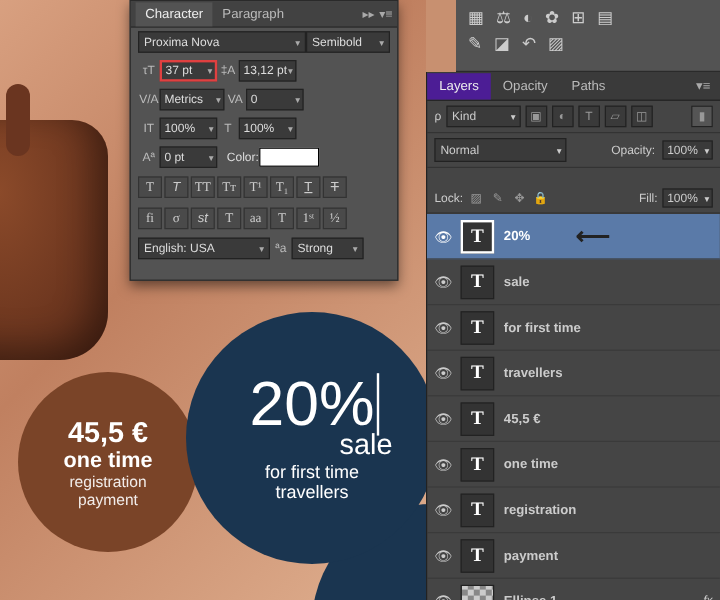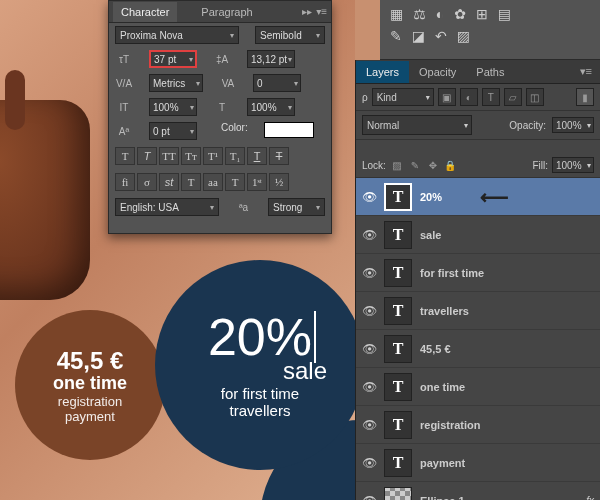--- a/index.html
+++ b/index.html
@@ -19,27 +19,27 @@
   .circle-navy { left: 155px; top: 260px; width: 210px; height: 210px; background: #1a3550; }
   .circle-navy .big { font-size: 52px; font-weight: 300; line-height: 1; position: relative; }
   .circle-navy .big::after { content:""; position:absolute; right:-4px; top:0; bottom:0; width:2px; background:#fff; animation: none; }
   .circle-navy .sale { font-size: 24px; font-weight: 400; margin-top: -6px; align-self: flex-end; margin-right: 38px; }
   .circle-navy .ft { font-size: 15px; }
   .swoosh { position:absolute; left:260px; top:420px; width:200px; height:200px; background:#1a3550; border-radius:50%; transform:rotate(-20deg); }
 
   
   .panel { position: absolute; background: #535353; color: #ddd; font-size: 11px; border: 1px solid #2a2a2a; box-shadow: 0 4px 10px rgba(0,0,0,.5); }
   .char-panel { left: 108px; top: 0; width: 224px; height: 234px; }
-  .tabs { display: flex; align-items: center; height: 22px; background: #424242; border-bottom: 1px solid #2a2a2a; padding-left: 4px; gap: 16px; }
+  .tabs { display: flex; align-items: center; height: 22px; background: #424242; border-bottom: 1px solid #2a2a2a; padding-left: 4px; gap: 0; }
   .tab { padding: 4px 8px; font-size: 11px; color: #bbb; cursor: pointer; }
   .tab.active { background: #535353; color: #eee; }
   .tabs-right { margin-left: auto; display: flex; gap: 4px; padding-right: 4px; }
   .tabs-right span { font-size: 10px; color: #aaa; cursor: pointer; }
   
-  .row { display: flex; align-items: flex-start; gap: 16px; padding: 3px 6px; }
+  .row { display: flex; align-items: center; gap: 0; padding: 3px 6px; }
   .dd { background: #3a3a3a; border: 1px solid #222; height: 18px; display: flex; align-items: center; padding: 0 4px; font-size: 10px; color: #ddd; position: relative; }
   .dd::after { content: "▾"; position: absolute; right: 4px; font-size: 8px; color: #aaa; }
   .dd.font { flex: 1; }
   .dd.weight { width: 70px; }
   .inp { background: #3a3a3a; border: 1px solid #222; height: 18px; width: 48px; color: #ddd; font-size: 10px; padding: 0 3px; display: flex; align-items: center; position: relative; }
   .inp::after { content: "▾"; position: absolute; right: 2px; font-size: 8px; color: #aaa; }
   .inp.hl { border: 2px solid #e04040; }
   .ic { width: 18px; height: 18px; display: flex; align-items: center; justify-content: center; font-size: 10px; color: #bbb; }
   .swatch { width: 50px; height: 16px; background: #fff; border: 1px solid #000; }
   
@@ -52,21 +52,21 @@
   
   
   .tool-strip { position:absolute; left:380px; top:0; width:220px; height:60px; background:#535353; border-bottom:1px solid #2a2a2a; display:flex; flex-direction:column; gap:6px; padding:6px 10px; }
   .tool-row { display:flex; gap:10px; }
   .tool-row span { color:#ccc; font-size:14px; cursor:pointer; }
   
   
   .layers-panel { position: absolute; left: 355px; top: 60px; width: 245px; height: 440px; background: #454545; color: #ccc; font-size: 11px; border-left: 1px solid #222; }
   .layers-tabs { display:flex; height:24px; background:#3a3a3a; border-bottom:1px solid #222; align-items:center; }
   .layers-tabs .tab { padding:5px 10px; font-size:11px; }
-  .layers-tabs .tab.active { background:#0c4a6e; color:#eee; }
+  .layers-tabs .tab.active { background:#4c1d95; color:#eee; }
   .layers-tabs .menu { margin-left:auto; padding:0 8px; color:#aaa; cursor:pointer; }
   
   .filter-row { display:flex; align-items:center; padding:4px 6px; gap:4px; border-bottom:1px solid #333; }
   .filter-row .dd2 { background:#3a3a3a; border:1px solid #222; height:18px; width:62px; font-size:10px; padding:0 4px; display:flex; align-items:center; position:relative; }
   .filter-row .dd2::after { content:"▾"; position:absolute; right:3px; font-size:8px; }
   .filter-row .fi { width:18px; height:18px; background:#3a3a3a; border:1px solid #222; display:flex; align-items:center; justify-content:center; font-size:10px; color:#999; cursor:pointer; }
   
   .blend-row { display:flex; align-items:center; padding:4px 6px; gap:6px; border-bottom:1px solid #333; font-size:10px; }
   .blend-row .dd2 { background:#3a3a3a; border:1px solid #222; height:20px; width:110px; font-size:10px; padding:0 4px; display:flex; align-items:center; position:relative; }
   .blend-row .dd2::after { content:"▾"; position:absolute; right:3px; font-size:8px; }

